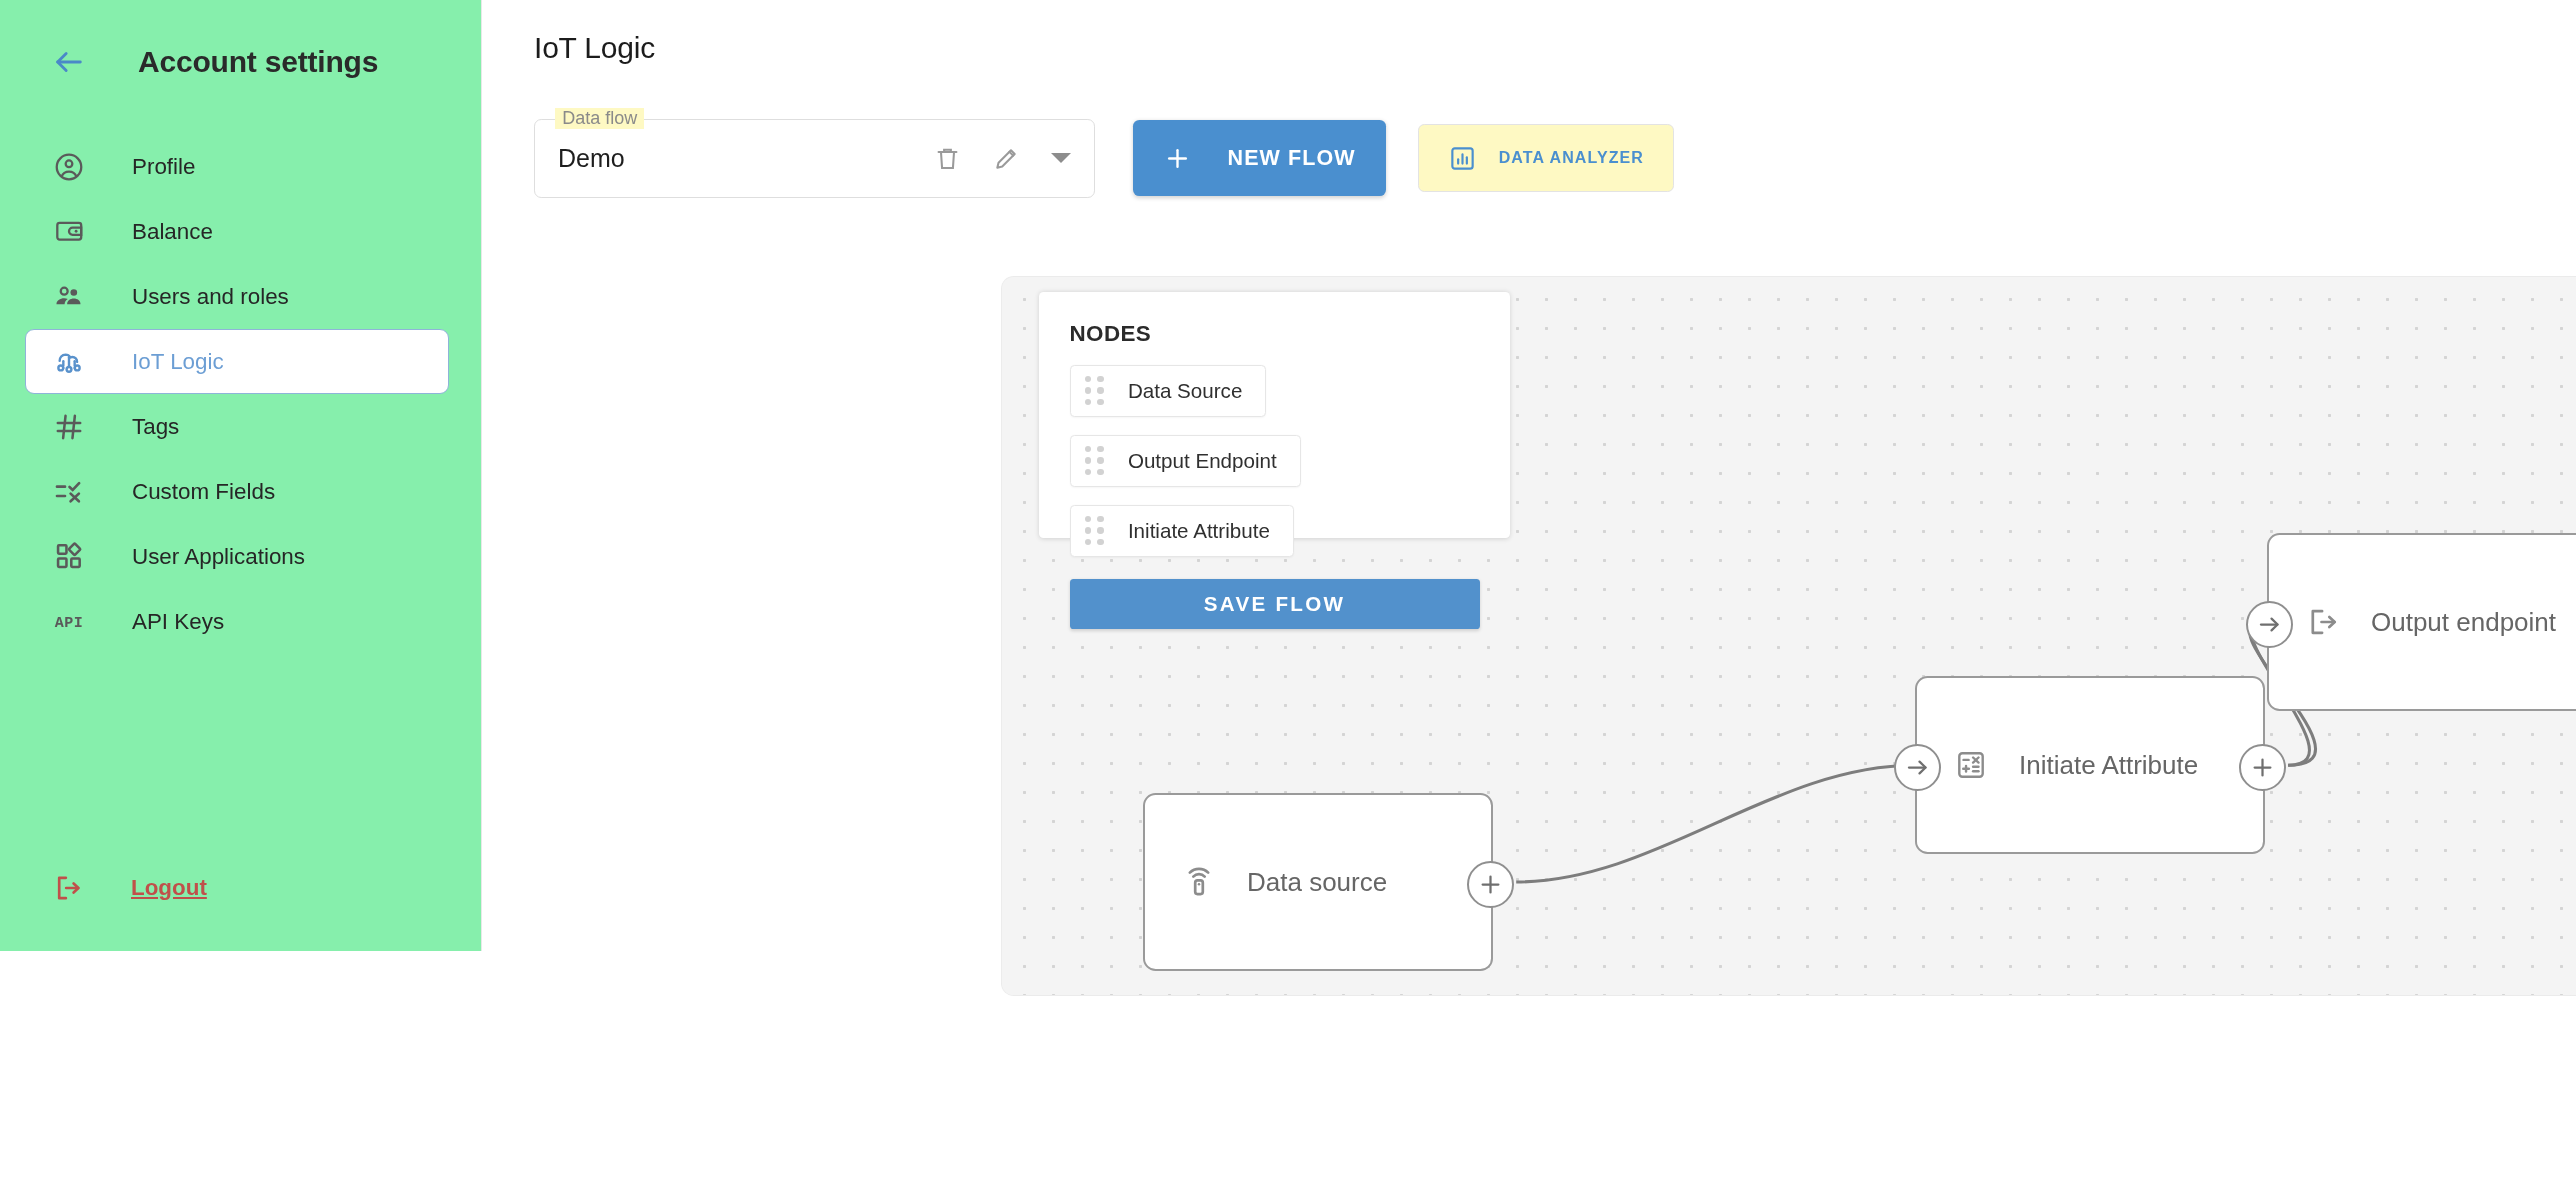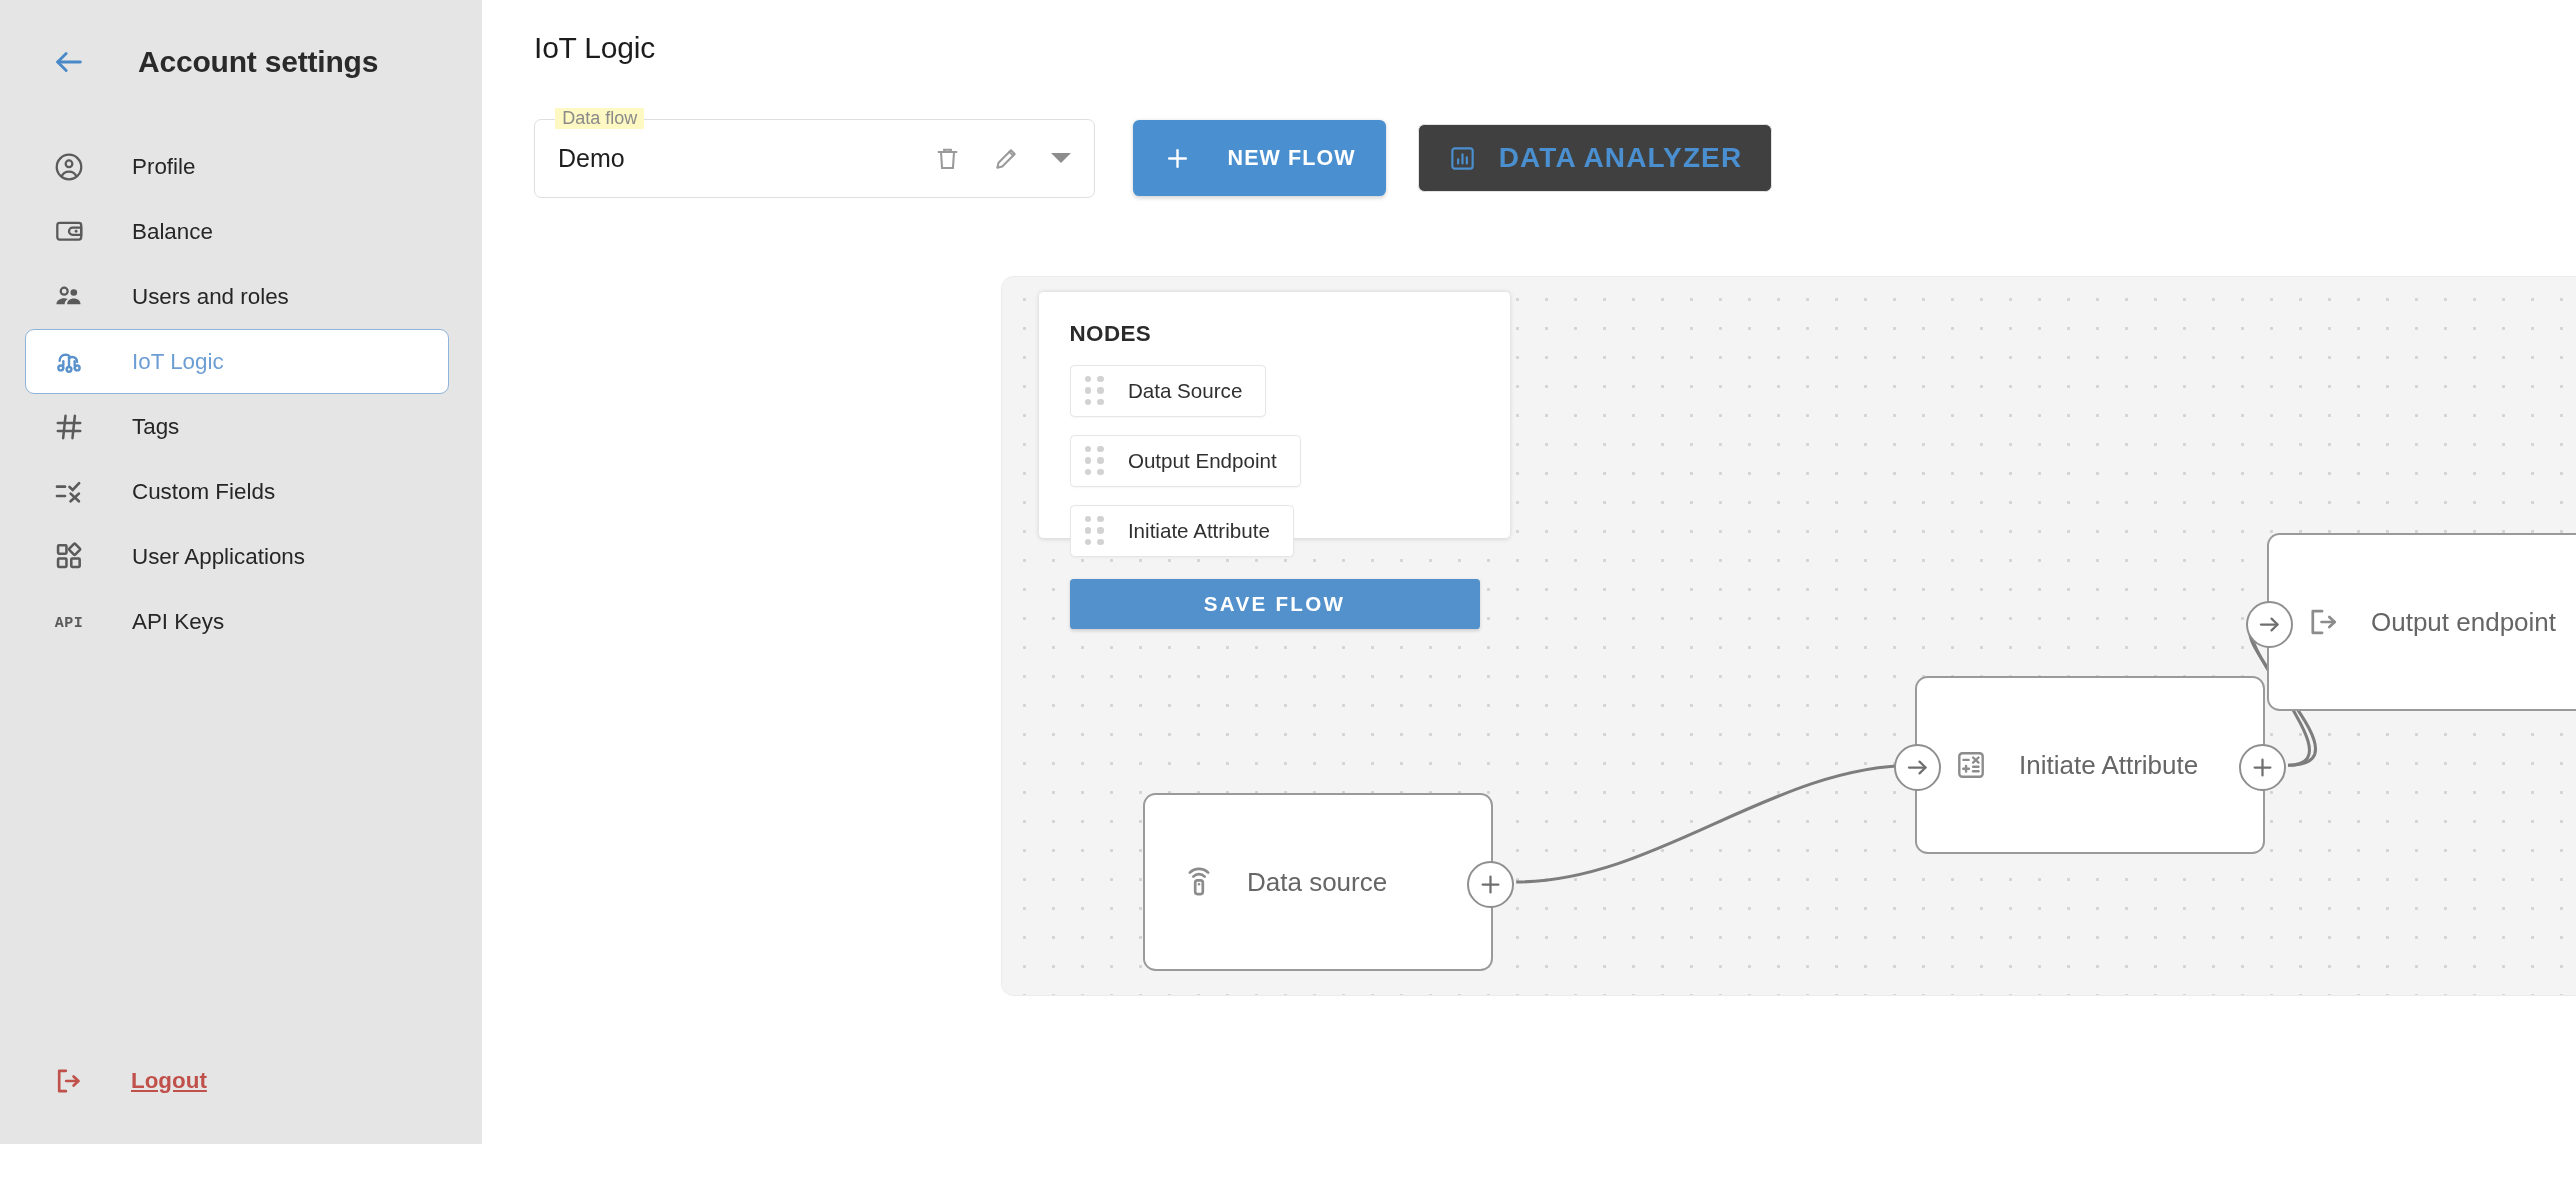--- a/index.html
+++ b/index.html
@@ -7,22 +7,22 @@
     width: 2576px; height: 1205px;
     background: #ffffff;
     font-family: "Liberation Sans", sans-serif;
     overflow: hidden;
   }
   .app { display: flex; width: 2576px; height: 1205px; }
 
   
   .sidebar {
     width: 482px;
-    height: 1144px;
-    background: #e5e5e5;
+    height: 951px;
+    background: #86efac;
     border-right: 1.8px solid #e8e8e8;
     position: relative;
     flex: 0 0 482px;
   }
   .sb-header {
     display: flex;
     align-items: center;
     height: 59px;
     padding-left: 52px;
     margin-top: 32px;
@@ -177,25 +177,25 @@
     align-items: center;
     gap: 37px;
     cursor: pointer;
     box-shadow: 0 1.8px 4.5px rgba(0,0,0,.18);
     font-family: "Liberation Sans", sans-serif;
   }
   .btn-analyzer {
     margin-left: 32px;
     height: 68px;
     padding: 0 29px;
-    background: #404040;
+    background: #fef9c3;
     border: 1.8px solid #e3e3e3;
     border-radius: 6.3px;
     color: #4a8fcf;
-    font-size: 28px;
+    font-size: 16px;
     font-weight: 600;
     letter-spacing: 1.1px;
     display: flex;
     align-items: center;
     gap: 21.5px;
     cursor: pointer;
     font-family: "Liberation Sans", sans-serif;
   }
 
   

